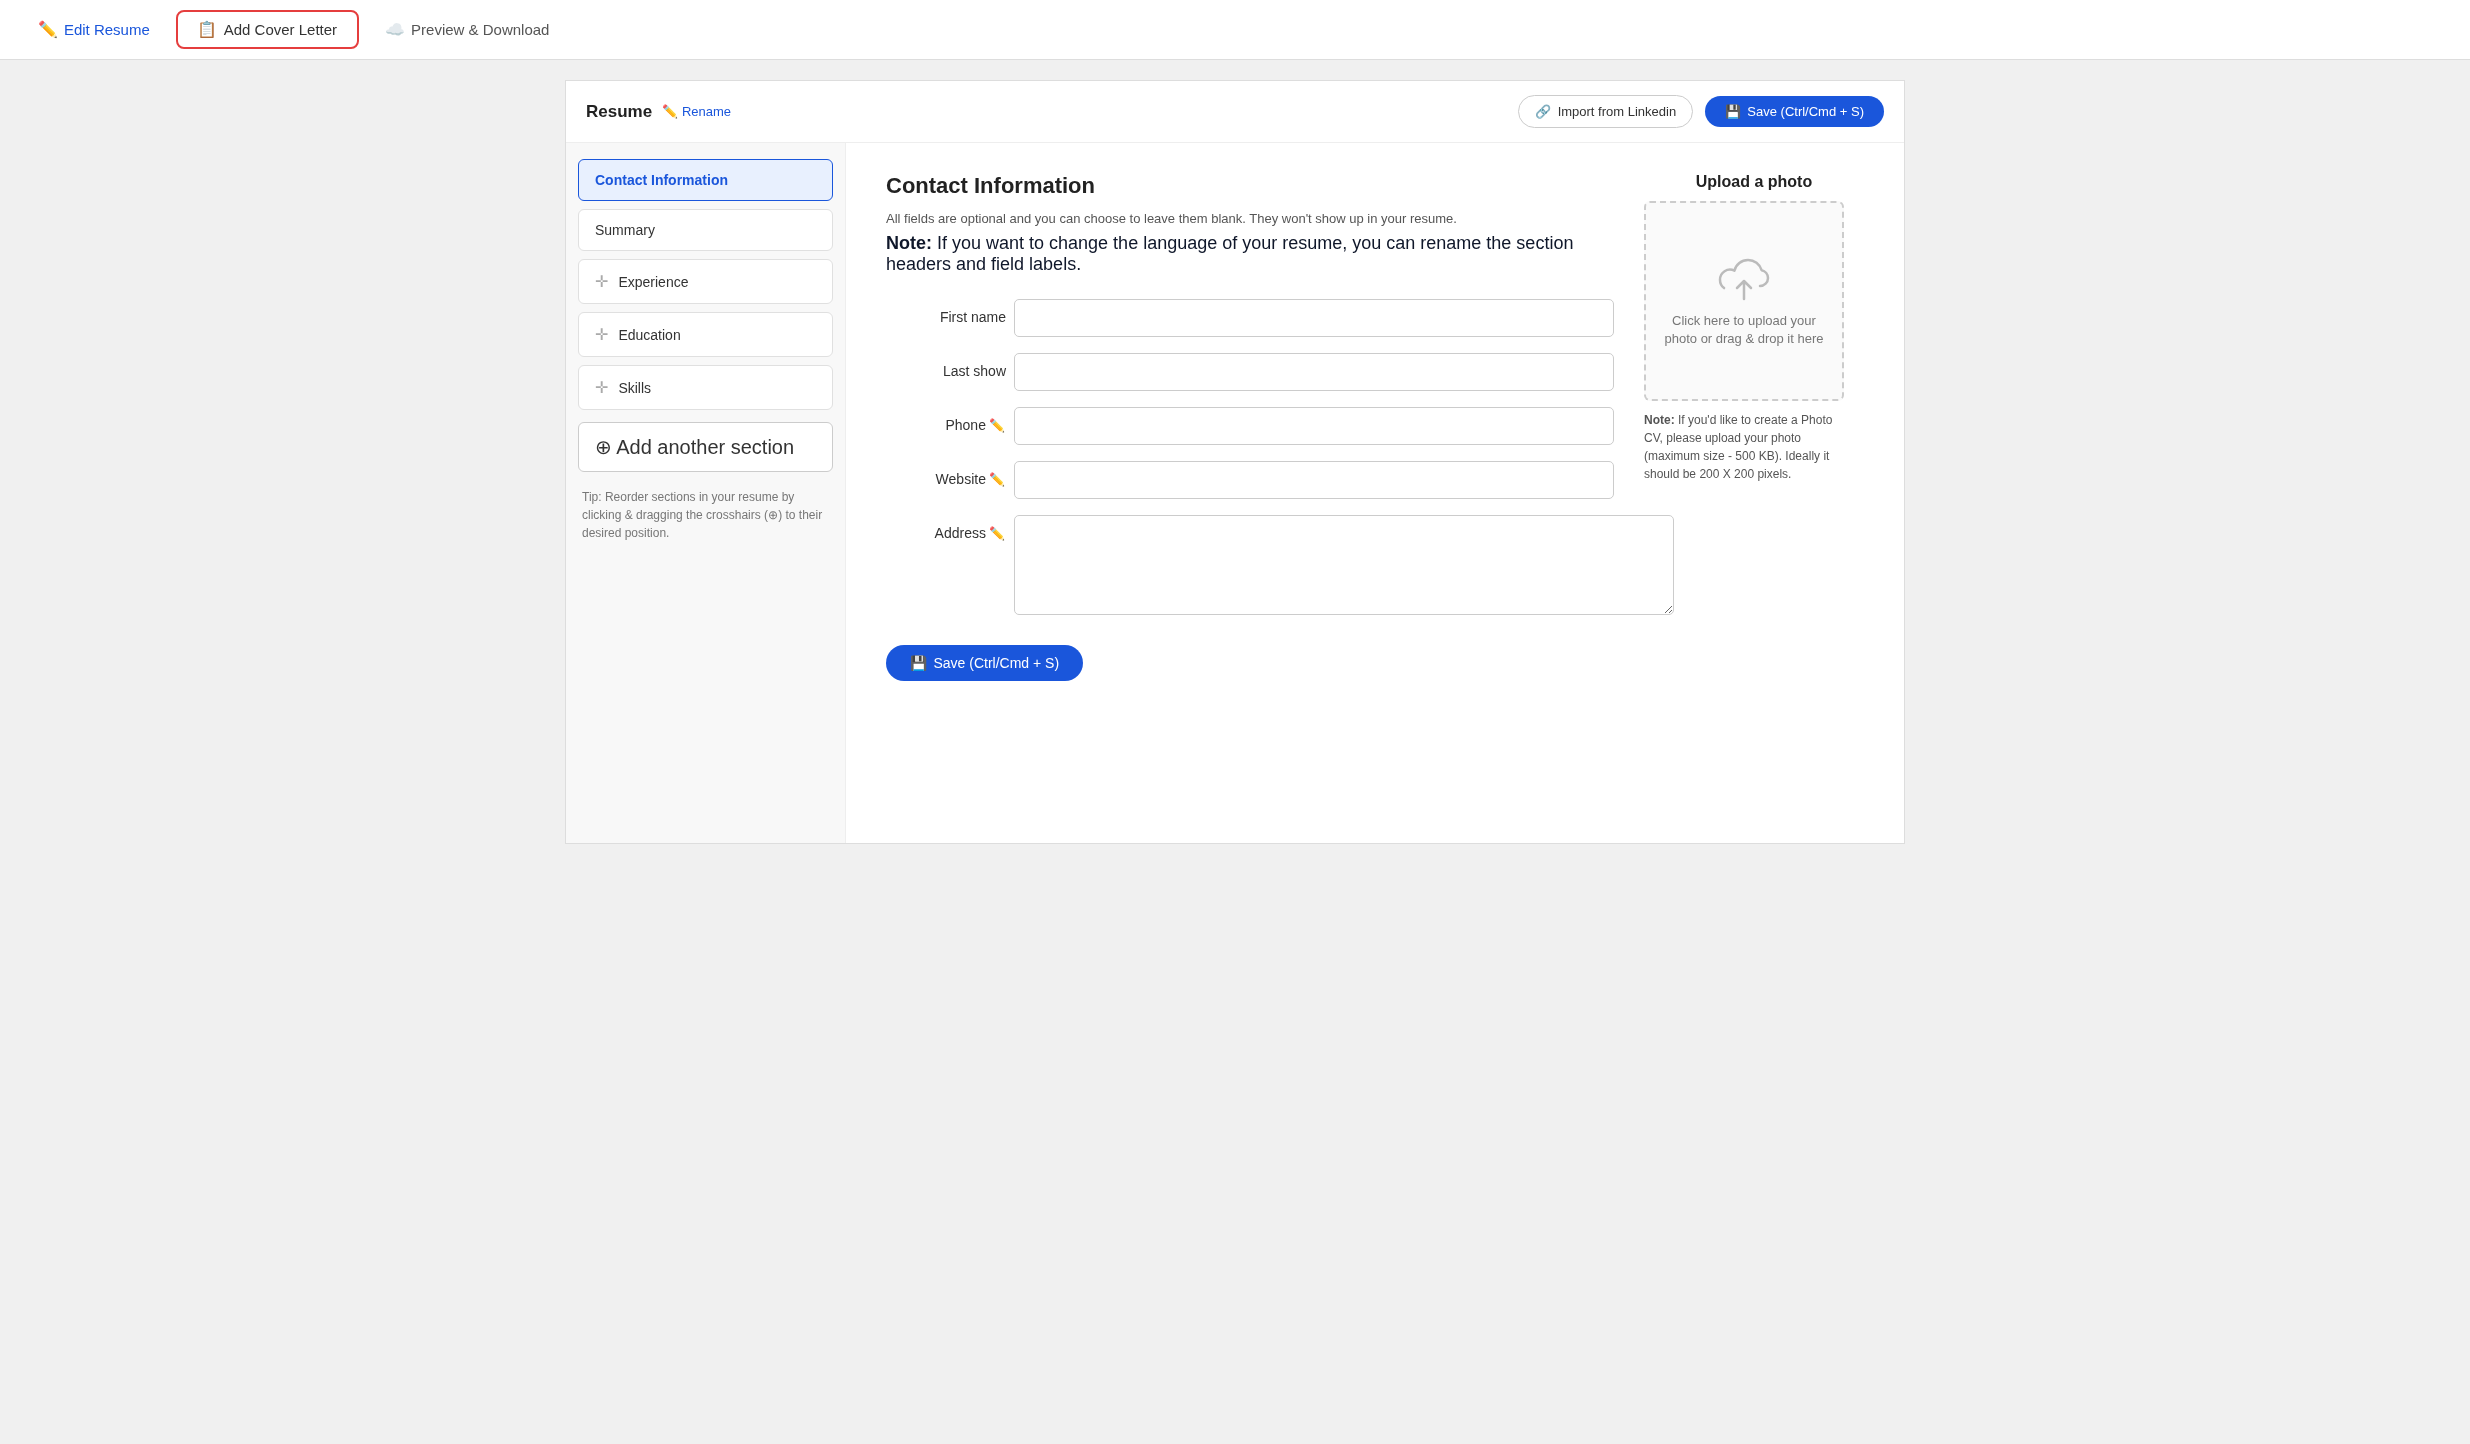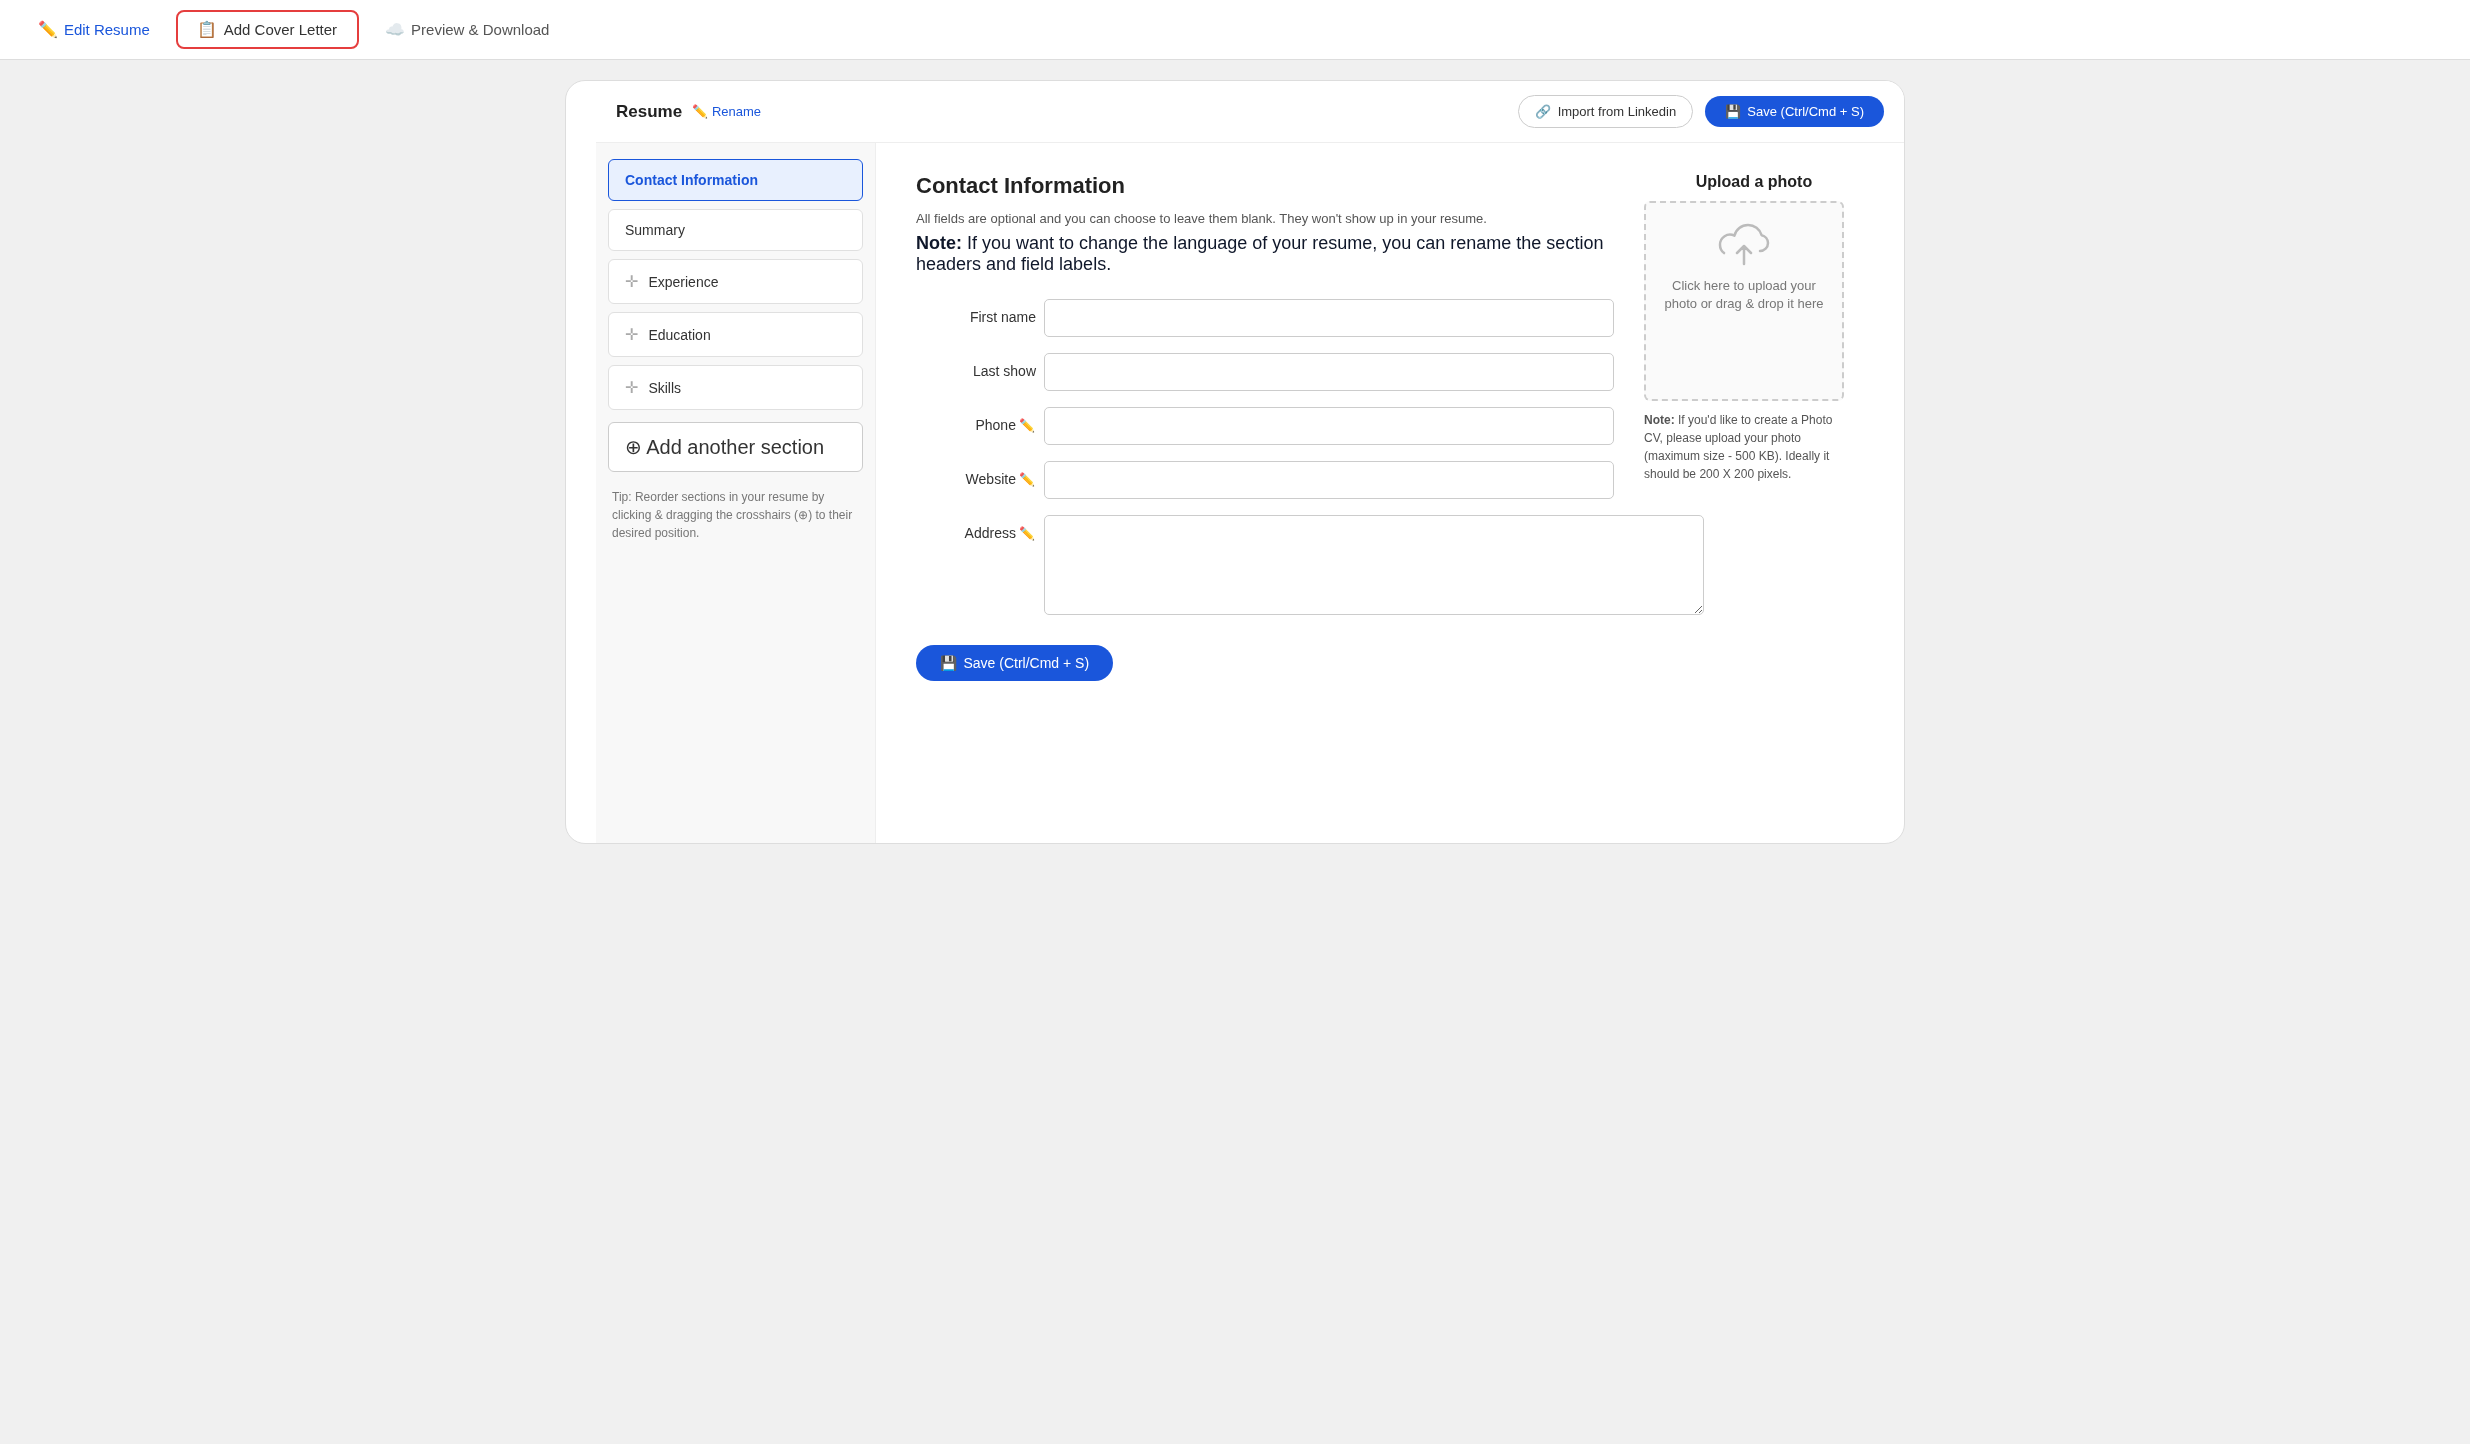--- a/index.html
+++ b/index.html
@@ -41,23 +41,22 @@
     .main-container {
       padding: 20px 30px;
       max-width: 1400px;
       margin: 0 auto;
     }
 
     
     .resume-card {
       background: #fff;
       border: 1px solid #ddd;
-      border-radius: 20px;
+      border-radius: 0;
       overflow: hidden;
-      padding-left: 30px;
     }
 
     
     .resume-header {
       display: flex;
       align-items: center;
       justify-content: space-between;
       padding: 14px 20px;
       border-bottom: 1px solid #eee;
       background: #fff;
@@ -239,20 +238,21 @@
       text-align: center;
     }
     .photo-upload-box {
       border: 2px dashed #ccc;
       border-radius: 6px;
       width: 200px;
       height: 200px;
       display: flex;
       flex-direction: column;
       align-items: center;
+      justify-content: center;
       cursor: pointer;
       background: #fafafa;
       text-align: center;
       padding: 16px;
     }
     .upload-text {
       font-size: 13px;
       color: #777;
       line-height: 1.4;
     }

